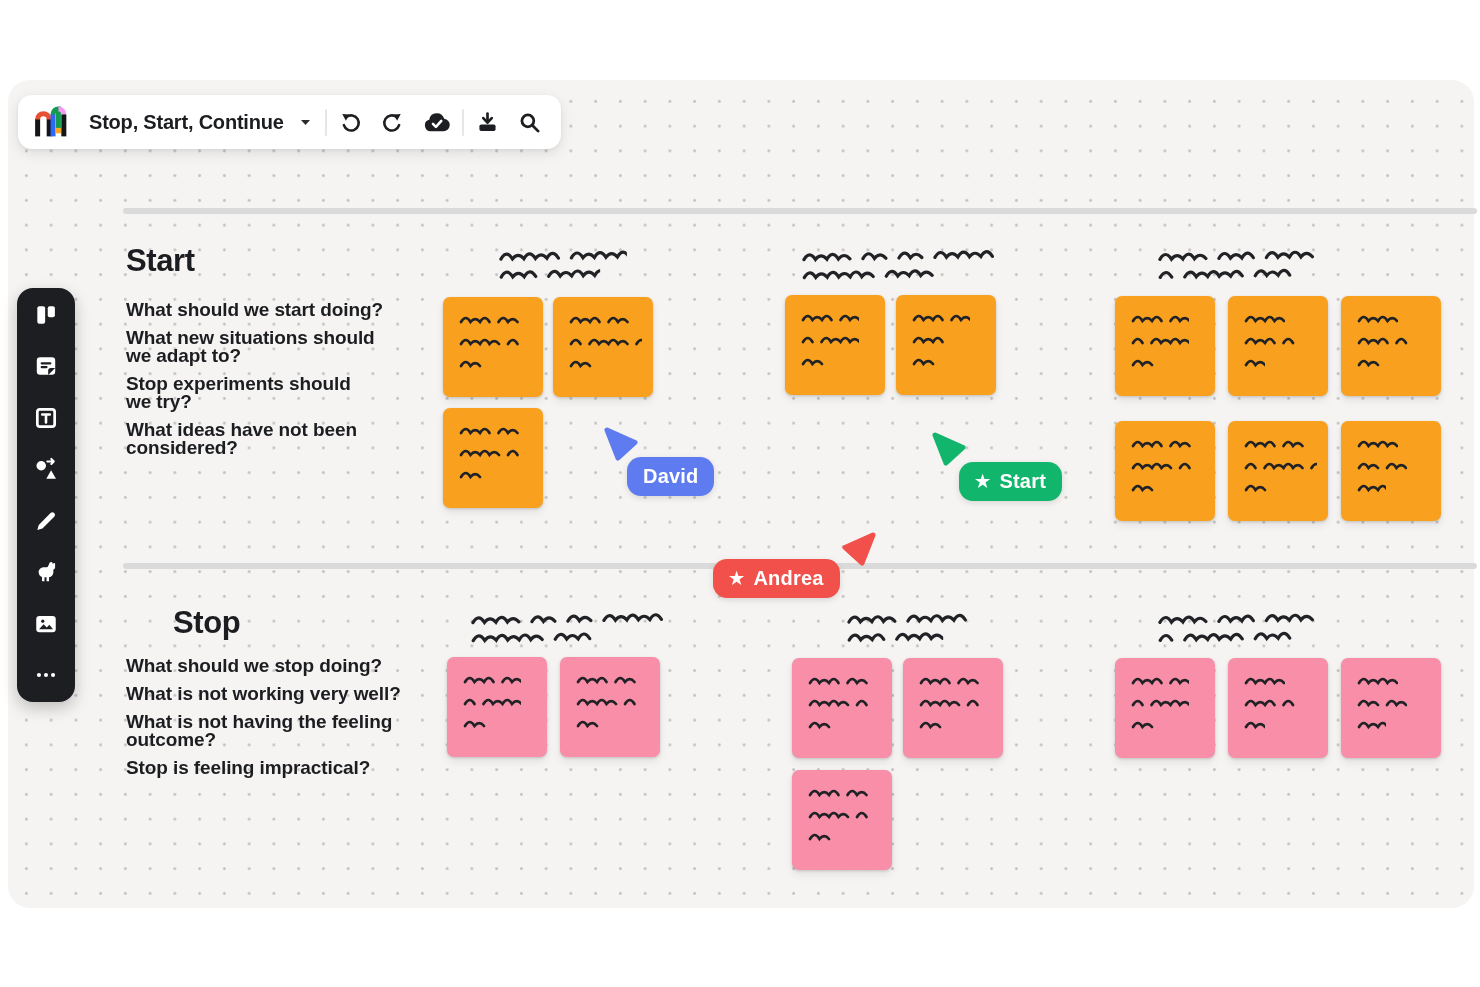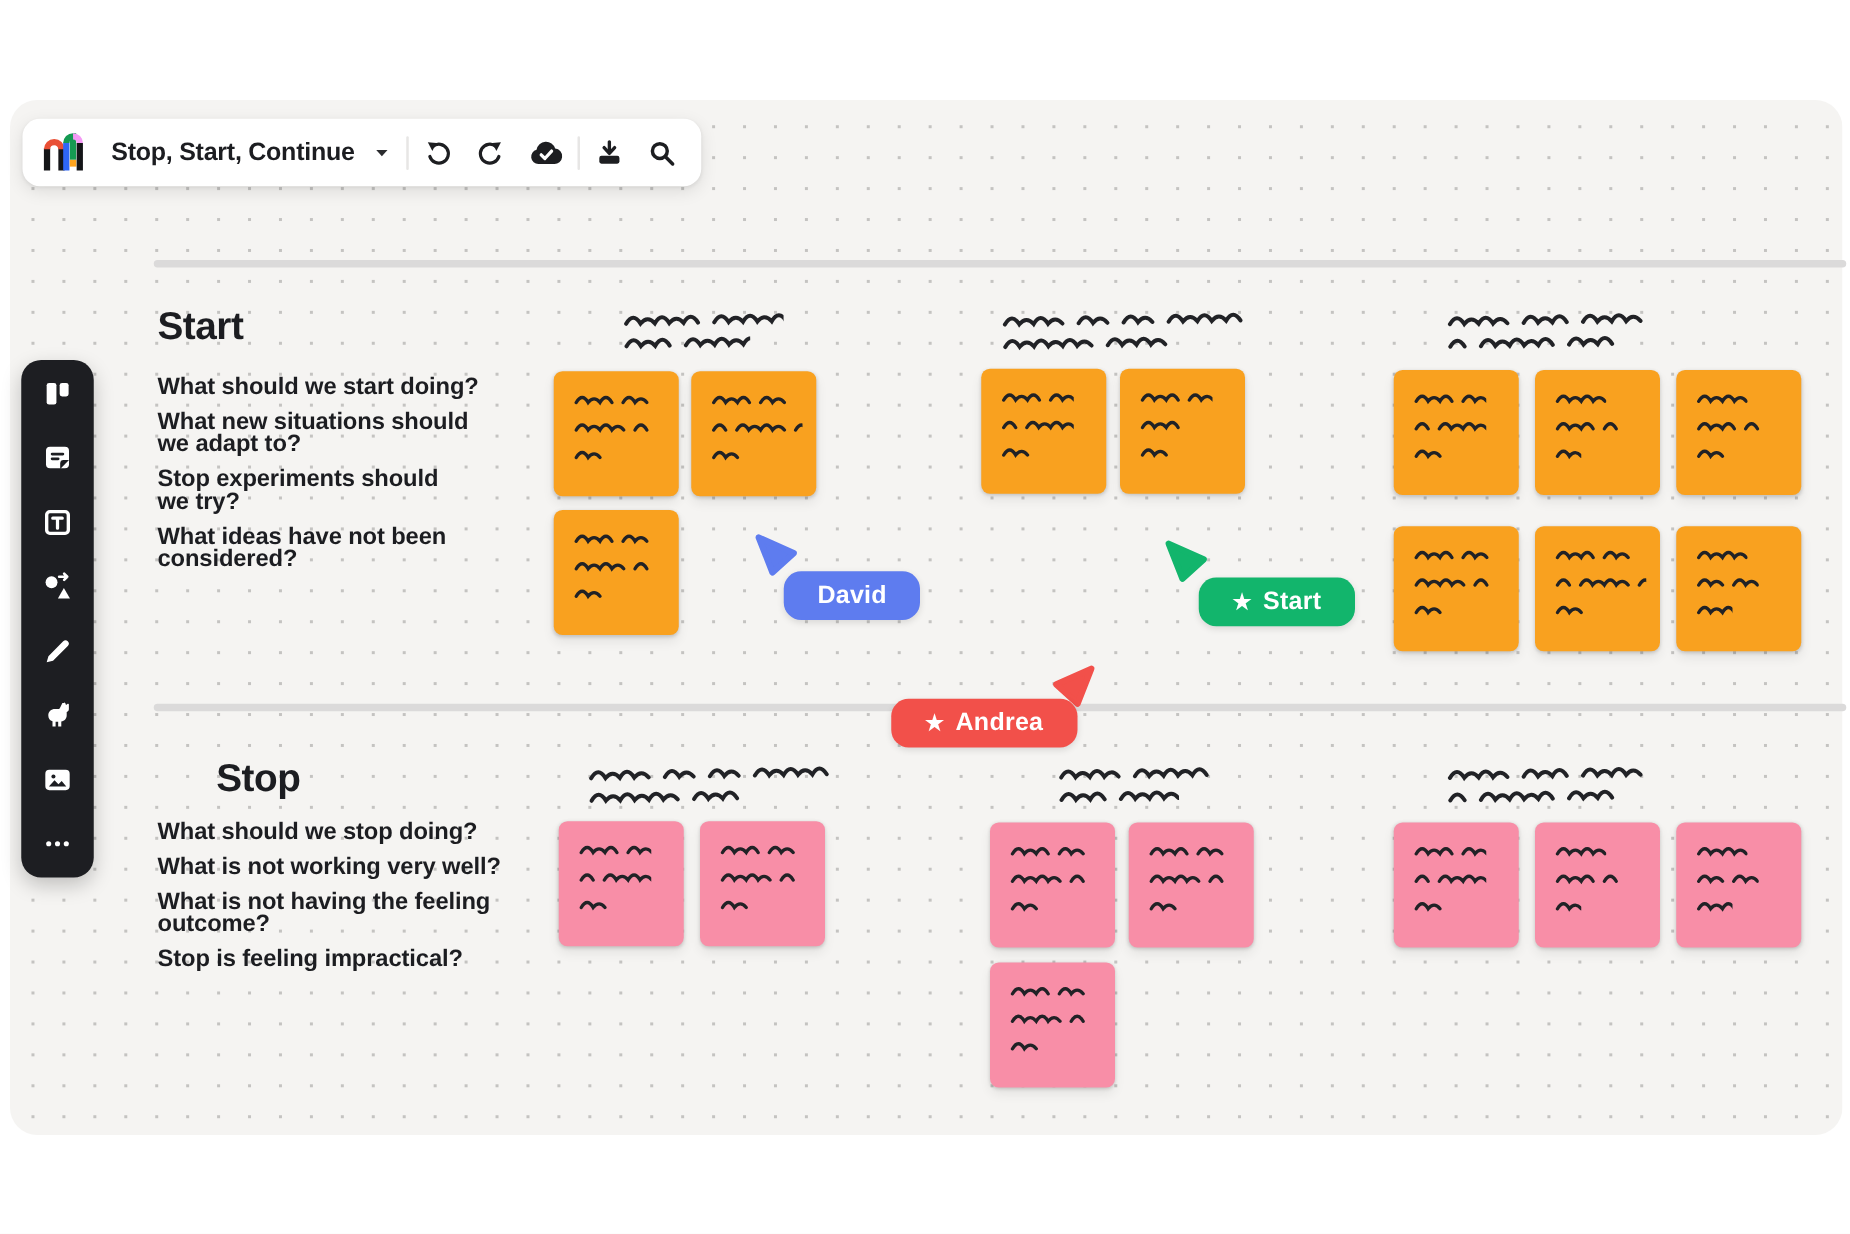--- a/index.html
+++ b/index.html
@@ -34,21 +34,21 @@
     box-shadow:0 1px 3px rgba(0,0,0,.16),0 5px 9px rgba(0,0,0,.07);
   }
   .note svg{display:block;margin-bottom:4px;}
   .group-header{position:absolute;display:flex;flex-direction:column;gap:0px;transform:rotate(-1deg);}
   .group-header svg{display:block;}
   
   .cursor-pointer{position:absolute;width:38px;height:38px;}
   .cursor-label{
     position:absolute;display:flex;align-items:center;gap:9px;
     color:#fff;font-weight:700;font-size:20px;letter-spacing:.2px;
-    padding:8px 27px;border-radius:14px;white-space:nowrap;
+    padding:8px 16px;border-radius:14px;white-space:nowrap;
     box-shadow:0 2px 6px rgba(0,0,0,.12);
   }
   .cursor-label .star{font-size:17px;line-height:1;}
   
   .toolbar{
     position:absolute;left:18px;top:95px;height:54px;z-index:5;
     background:#fff;border-radius:14px;display:flex;align-items:center;
     padding:0 20px 0 15px;
     box-shadow:0 4px 14px rgba(0,0,0,.10),0 1px 3px rgba(0,0,0,.06);
   }

